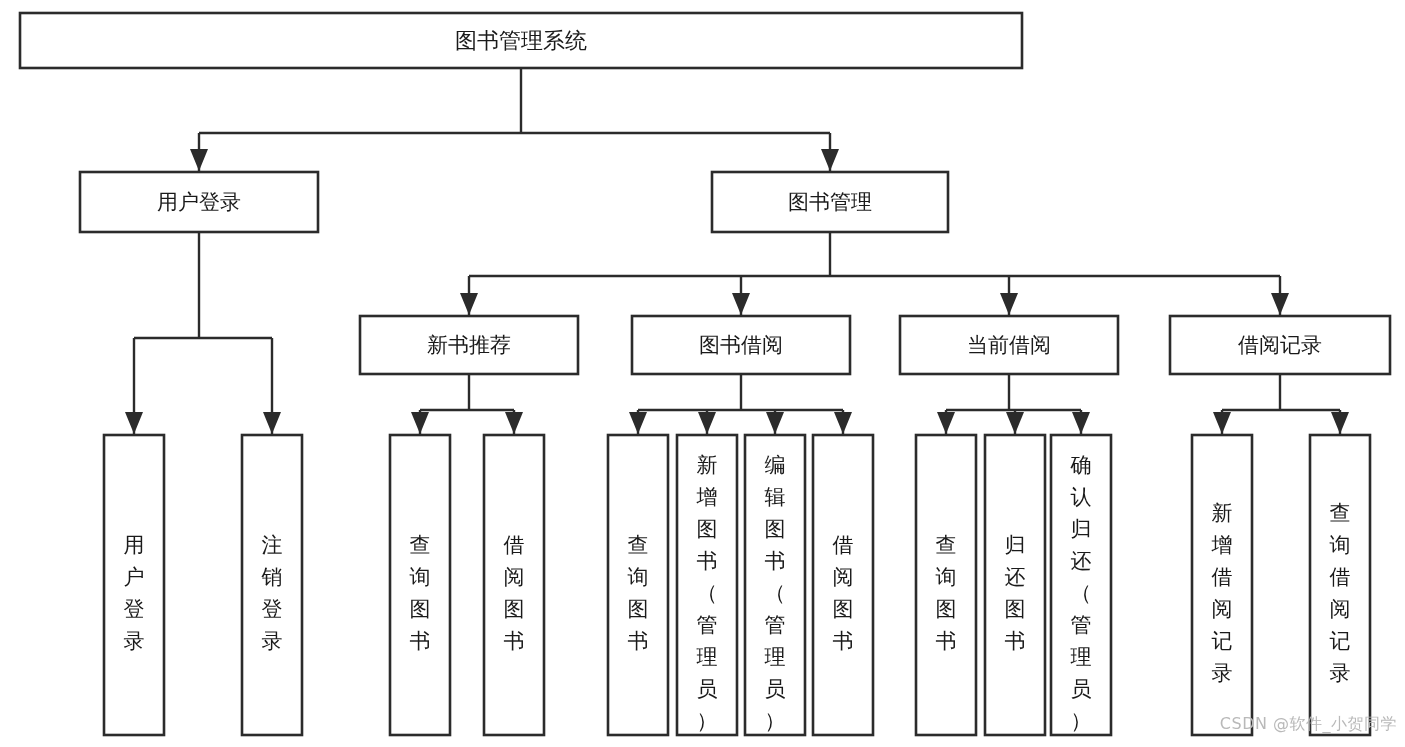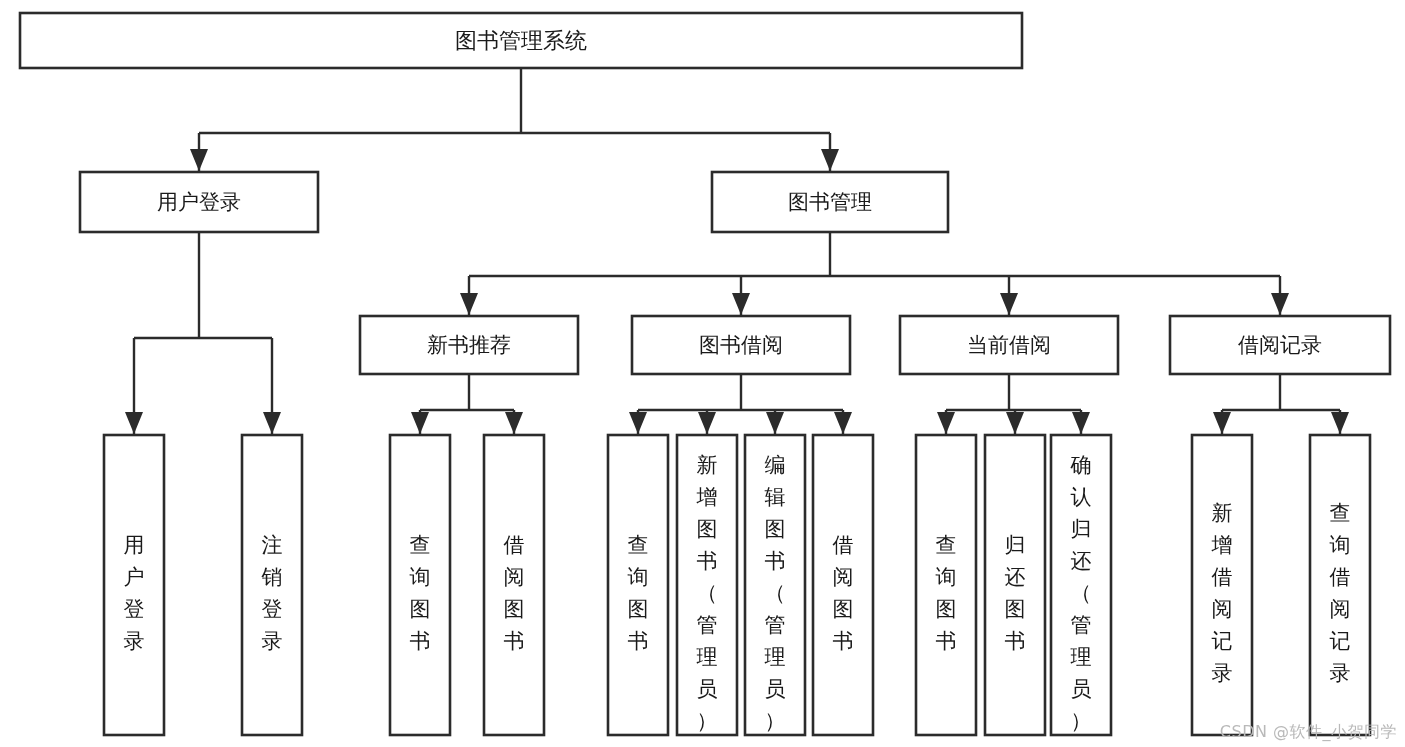--- a/index.html
+++ b/index.html
@@ -50,21 +50,21 @@
     fill: none;
     stroke-linecap: butt;
   }
   .arrow-head {
     fill: #2b2b2b;
     stroke: none;
   }
   .watermark {
     position: absolute;
     right: 8px;
-    bottom: 4px;
+    bottom: 12px;
     color: #b9b9b9;
     font-size: 16px;
     font-family: "DejaVu Sans", "Liberation Sans", sans-serif;
     white-space: nowrap;
     letter-spacing: 0.5px;
     user-select: none;
   }
 </style>
 </head>
 <body>

